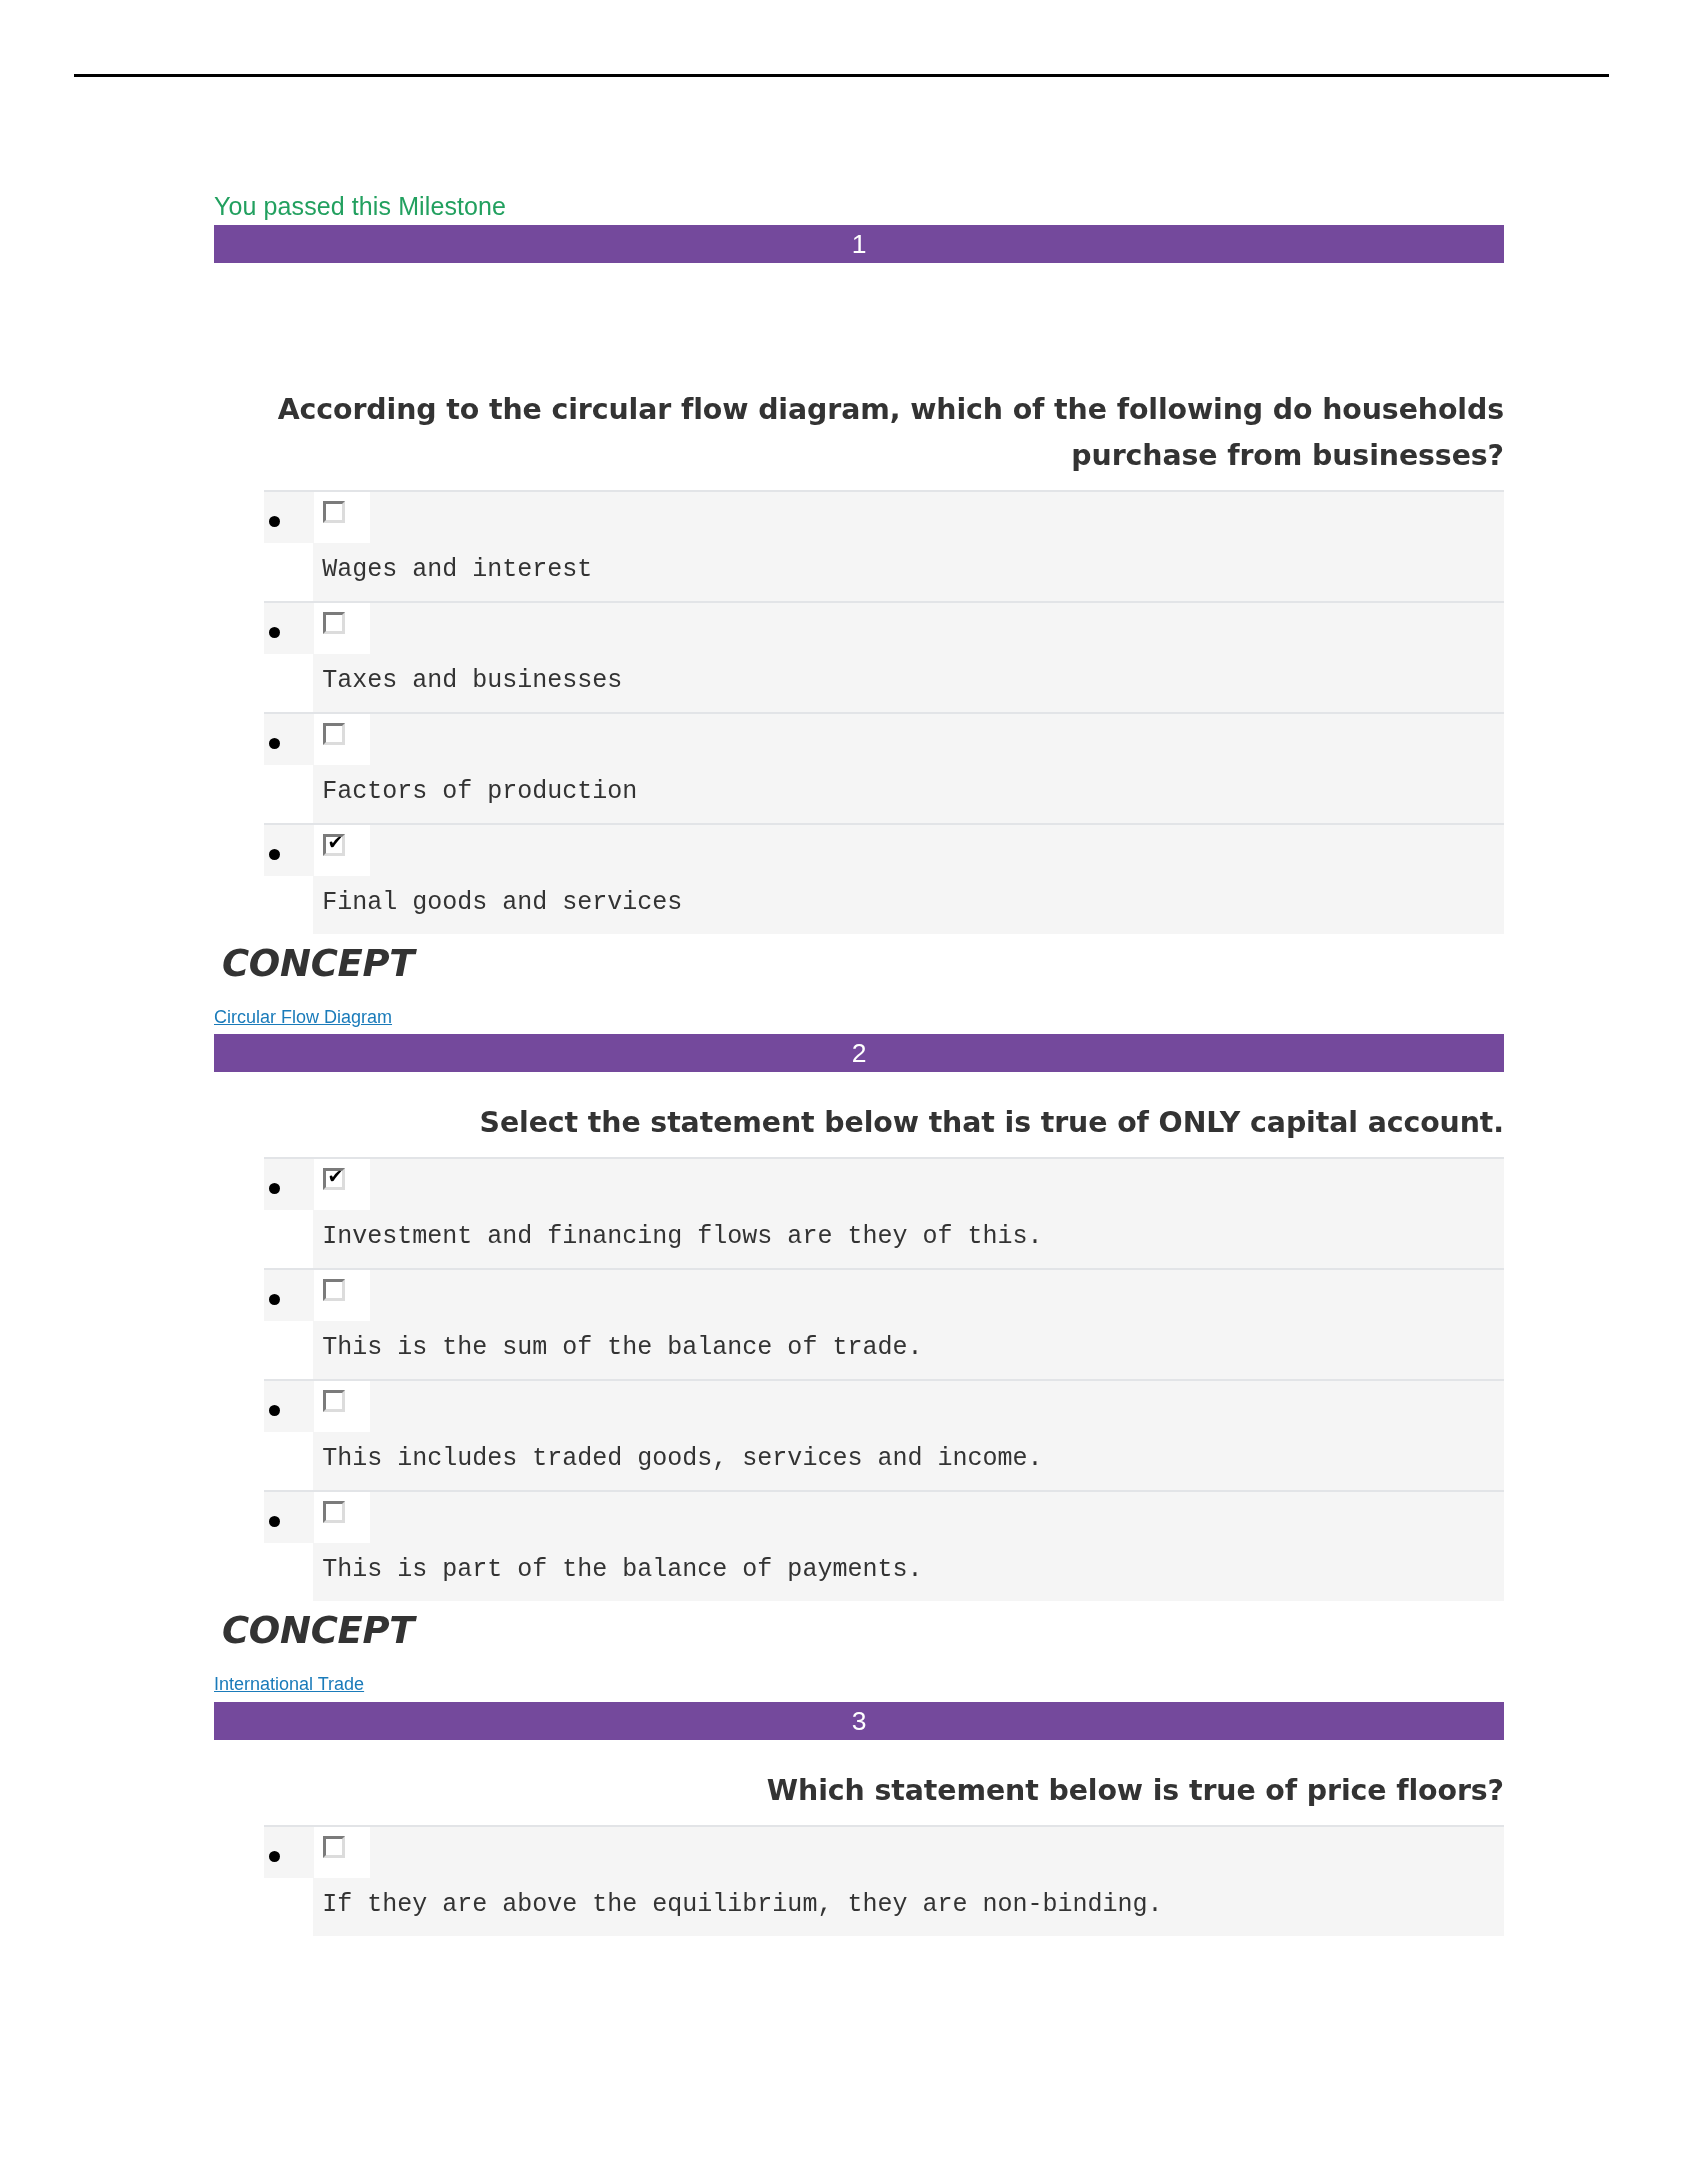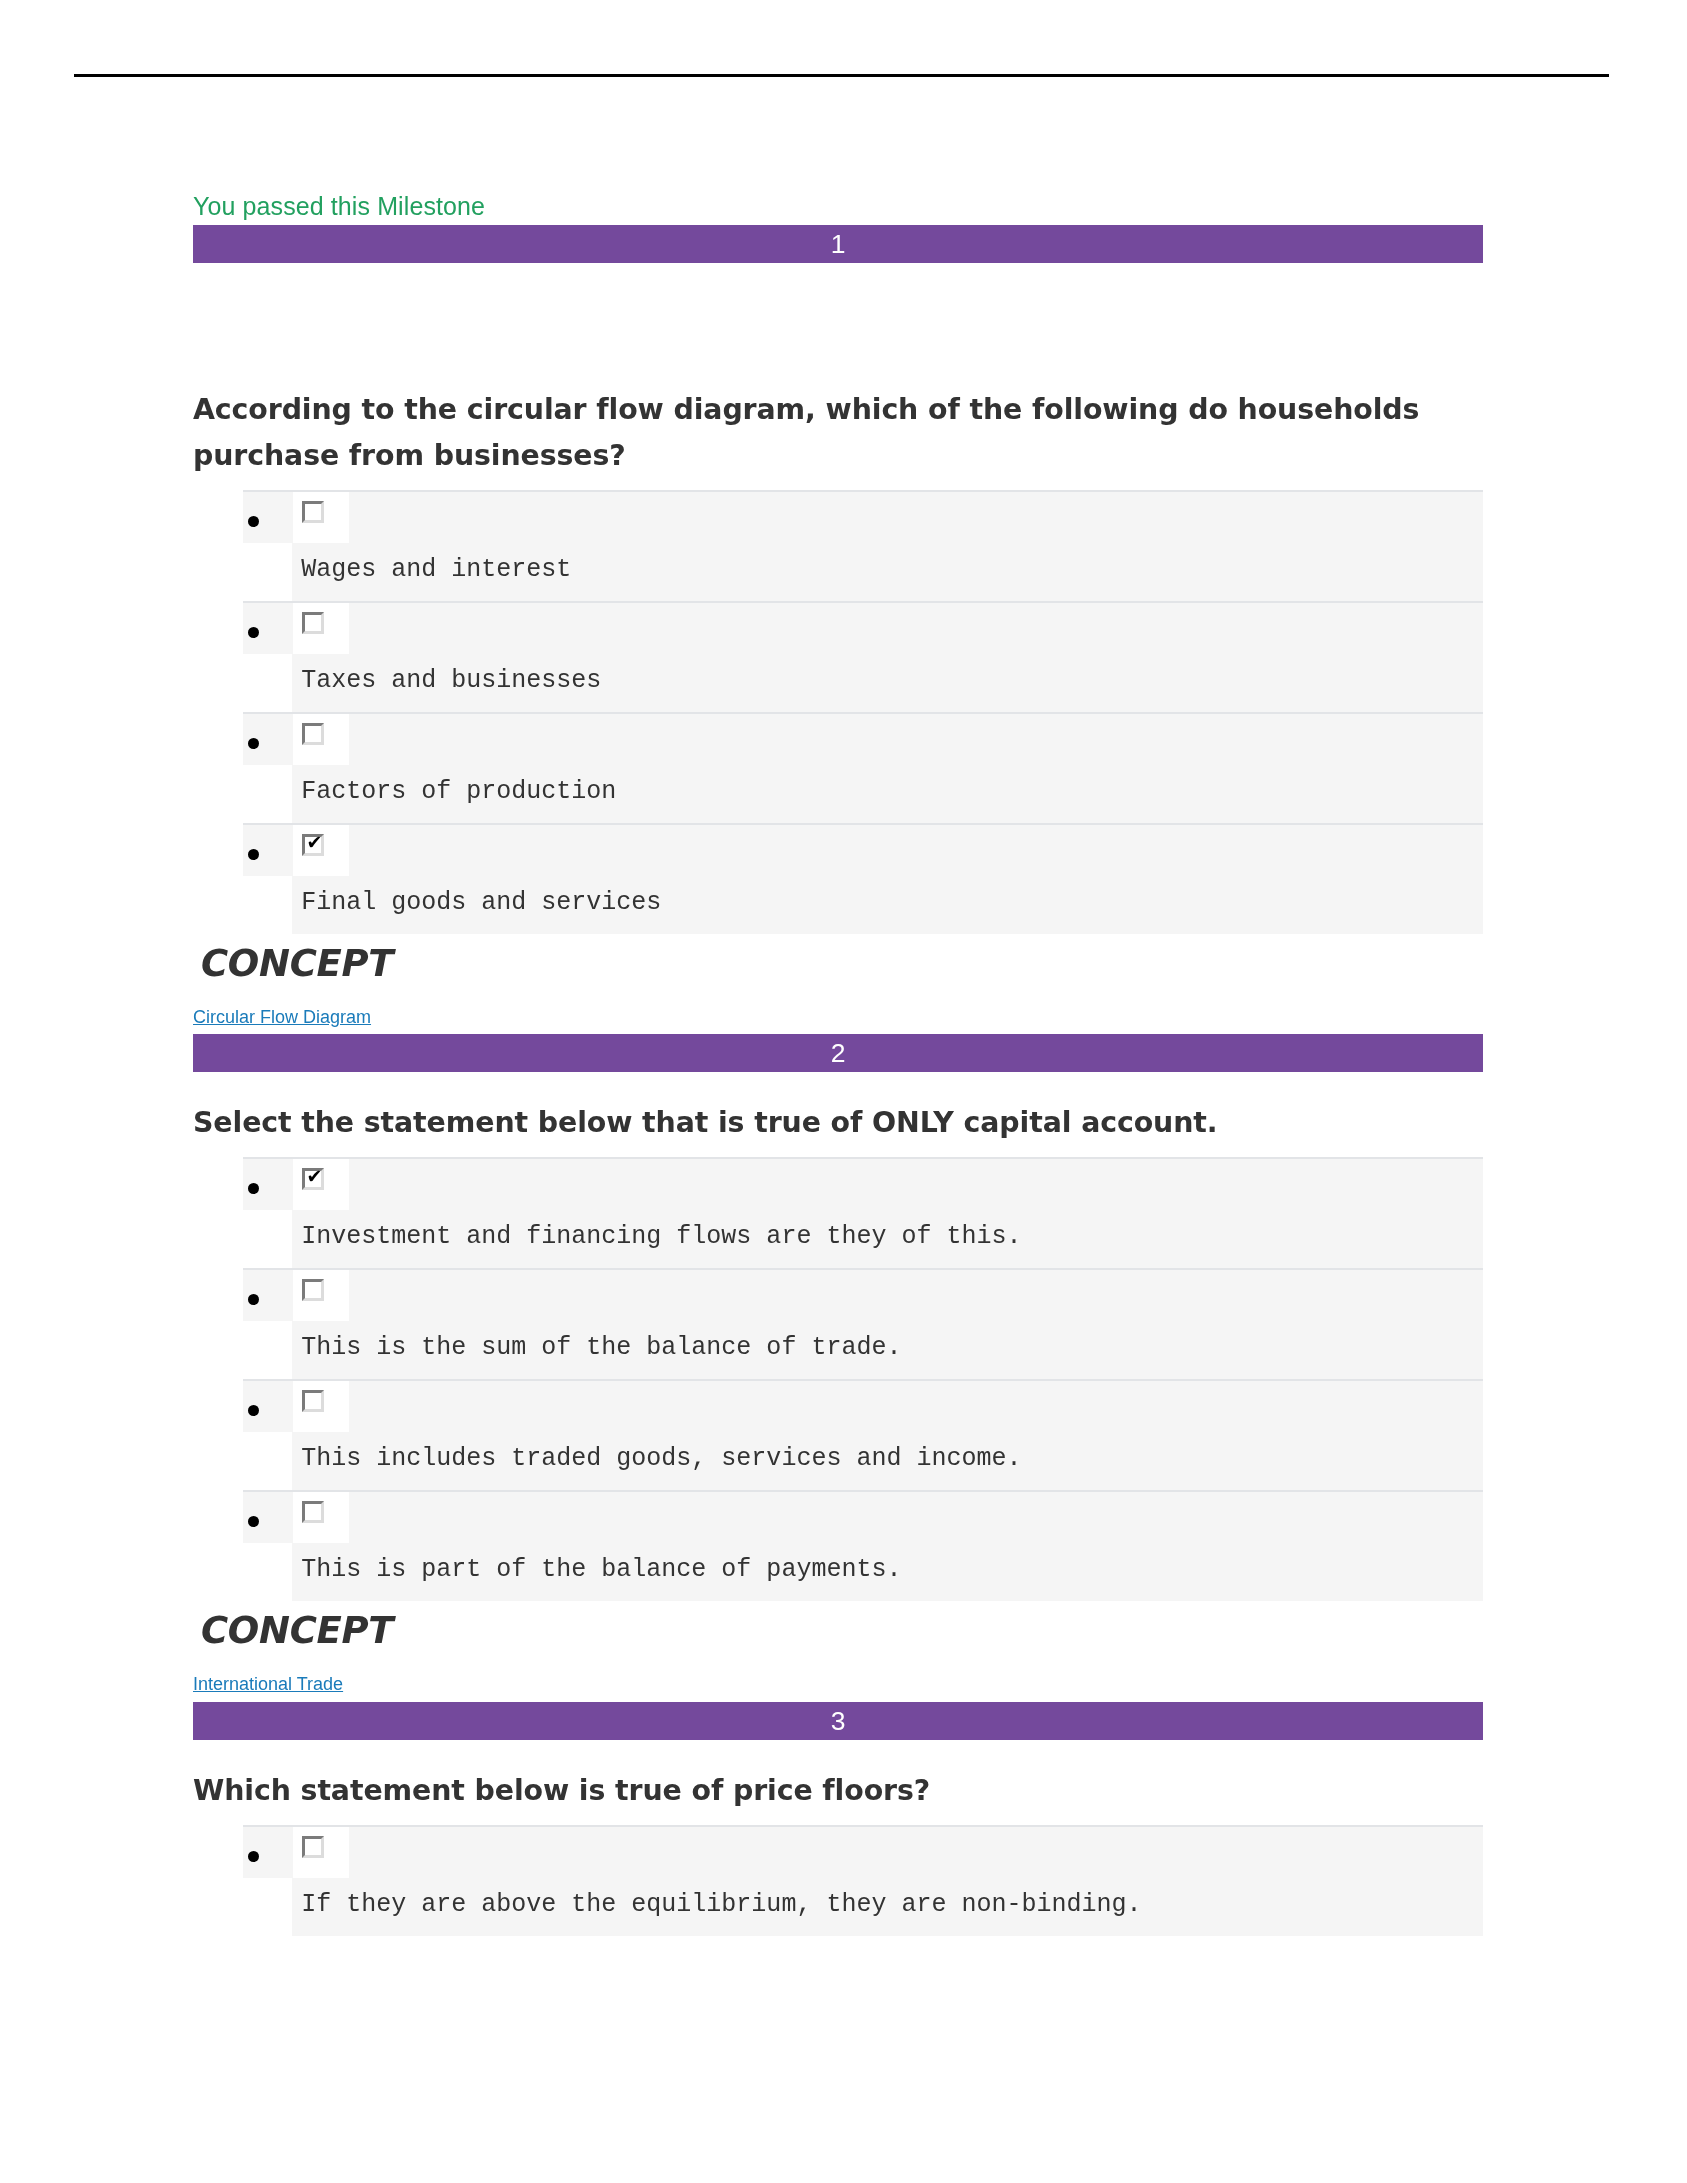--- a/index.html
+++ b/index.html
@@ -28,21 +28,21 @@
     left: 74px;
     top: 74px;
     width: 1535px;
     height: 3.3px;
     background: #000000;
   }
 
   
   .content {
     position: absolute;
-    left: 193px;
+    left: 214px;
     top: 191px;
     width: 1290px;
   }
 
   .pass-note {
     color: #22a05f;
     font-size: 25px;
     line-height: 30px;
     font-family: "Liberation Sans", sans-serif;
     margin: 0 0 4px 0;
@@ -64,20 +64,21 @@
   .qbar-spacer { height: 28px; }
 
   .question {
     color: #333333;
     font-weight: bold;
     font-size: 28.4px;
     line-height: 46px;
     font-family: "DejaVu Sans", sans-serif;
     margin: 0 0 10.6px 0;
     letter-spacing: -0.1px;
+    text-align: right;
   }
 
   
   .options {
     list-style: none;
     margin: 0;
     padding: 0;
   }
 
   .option {

